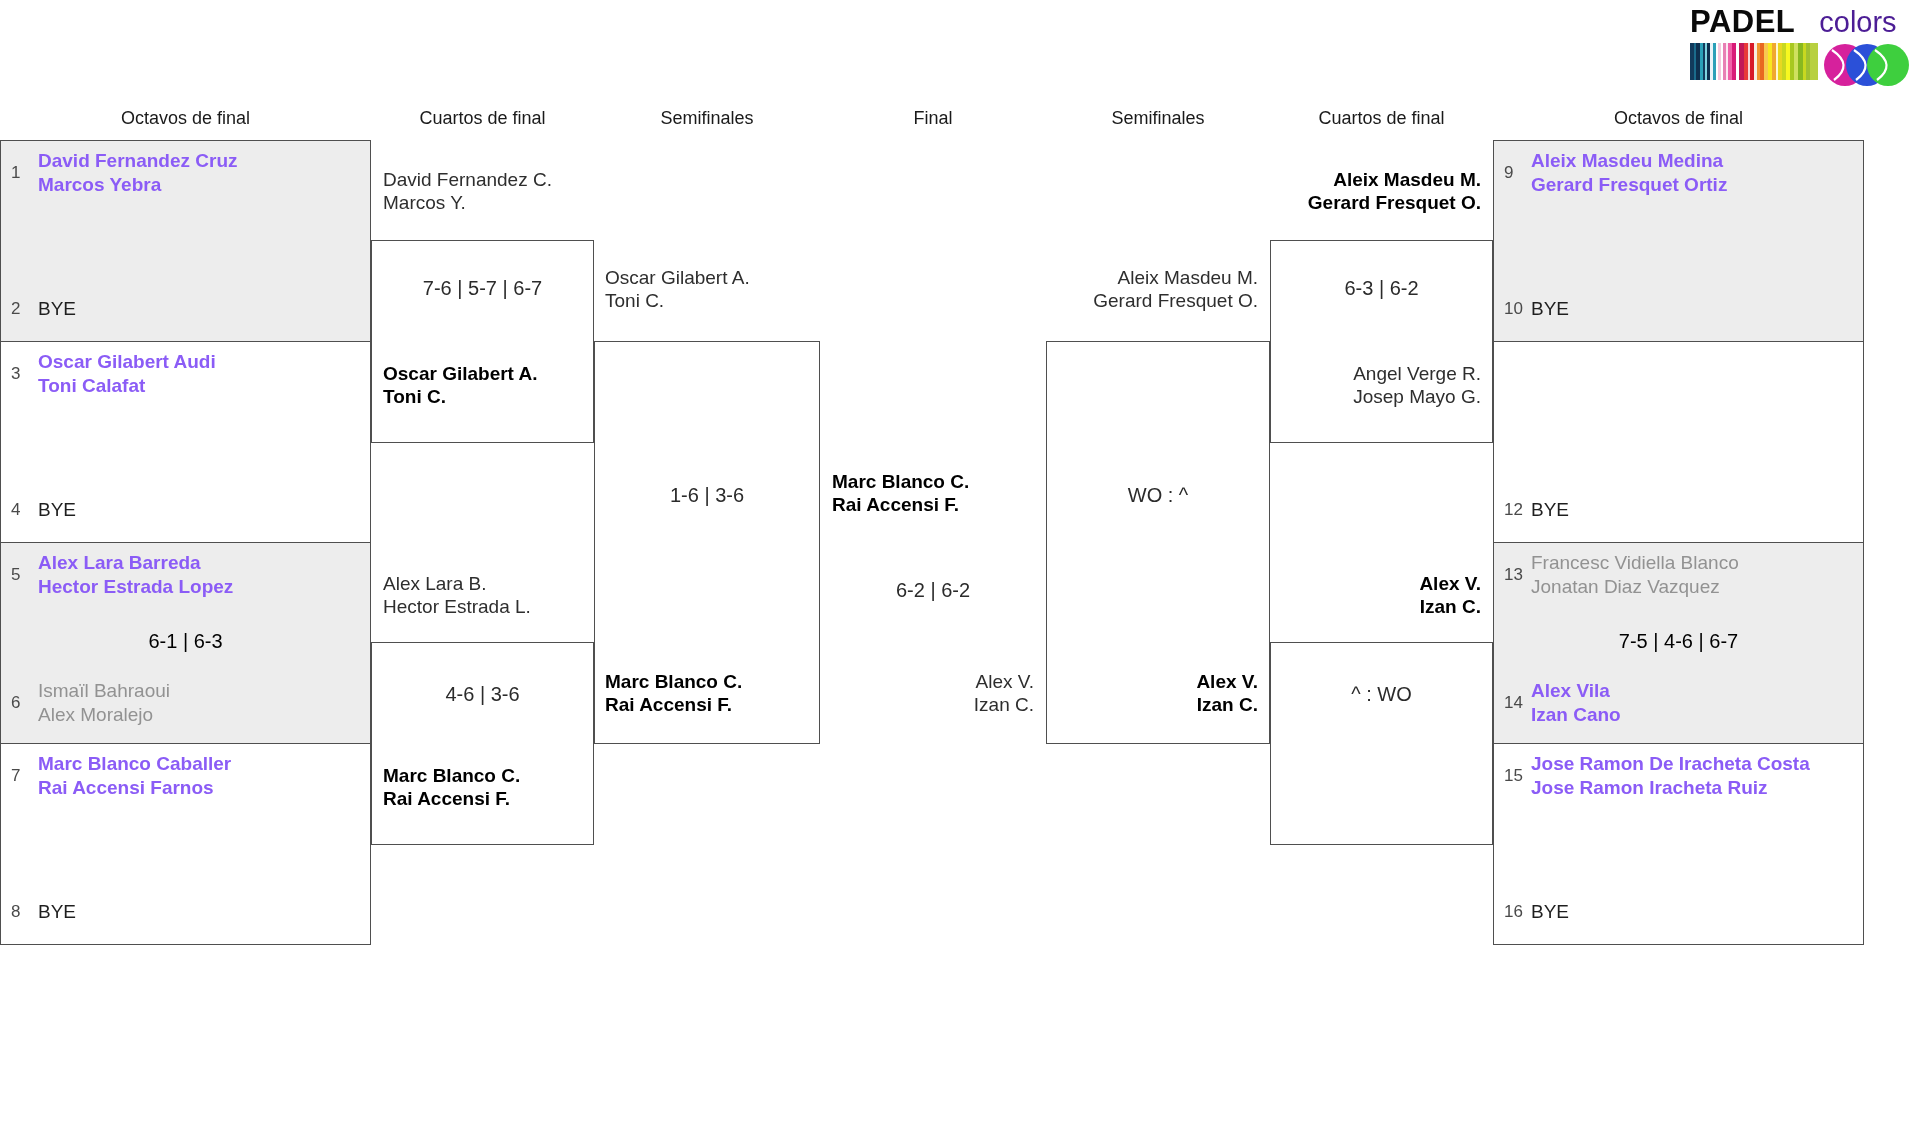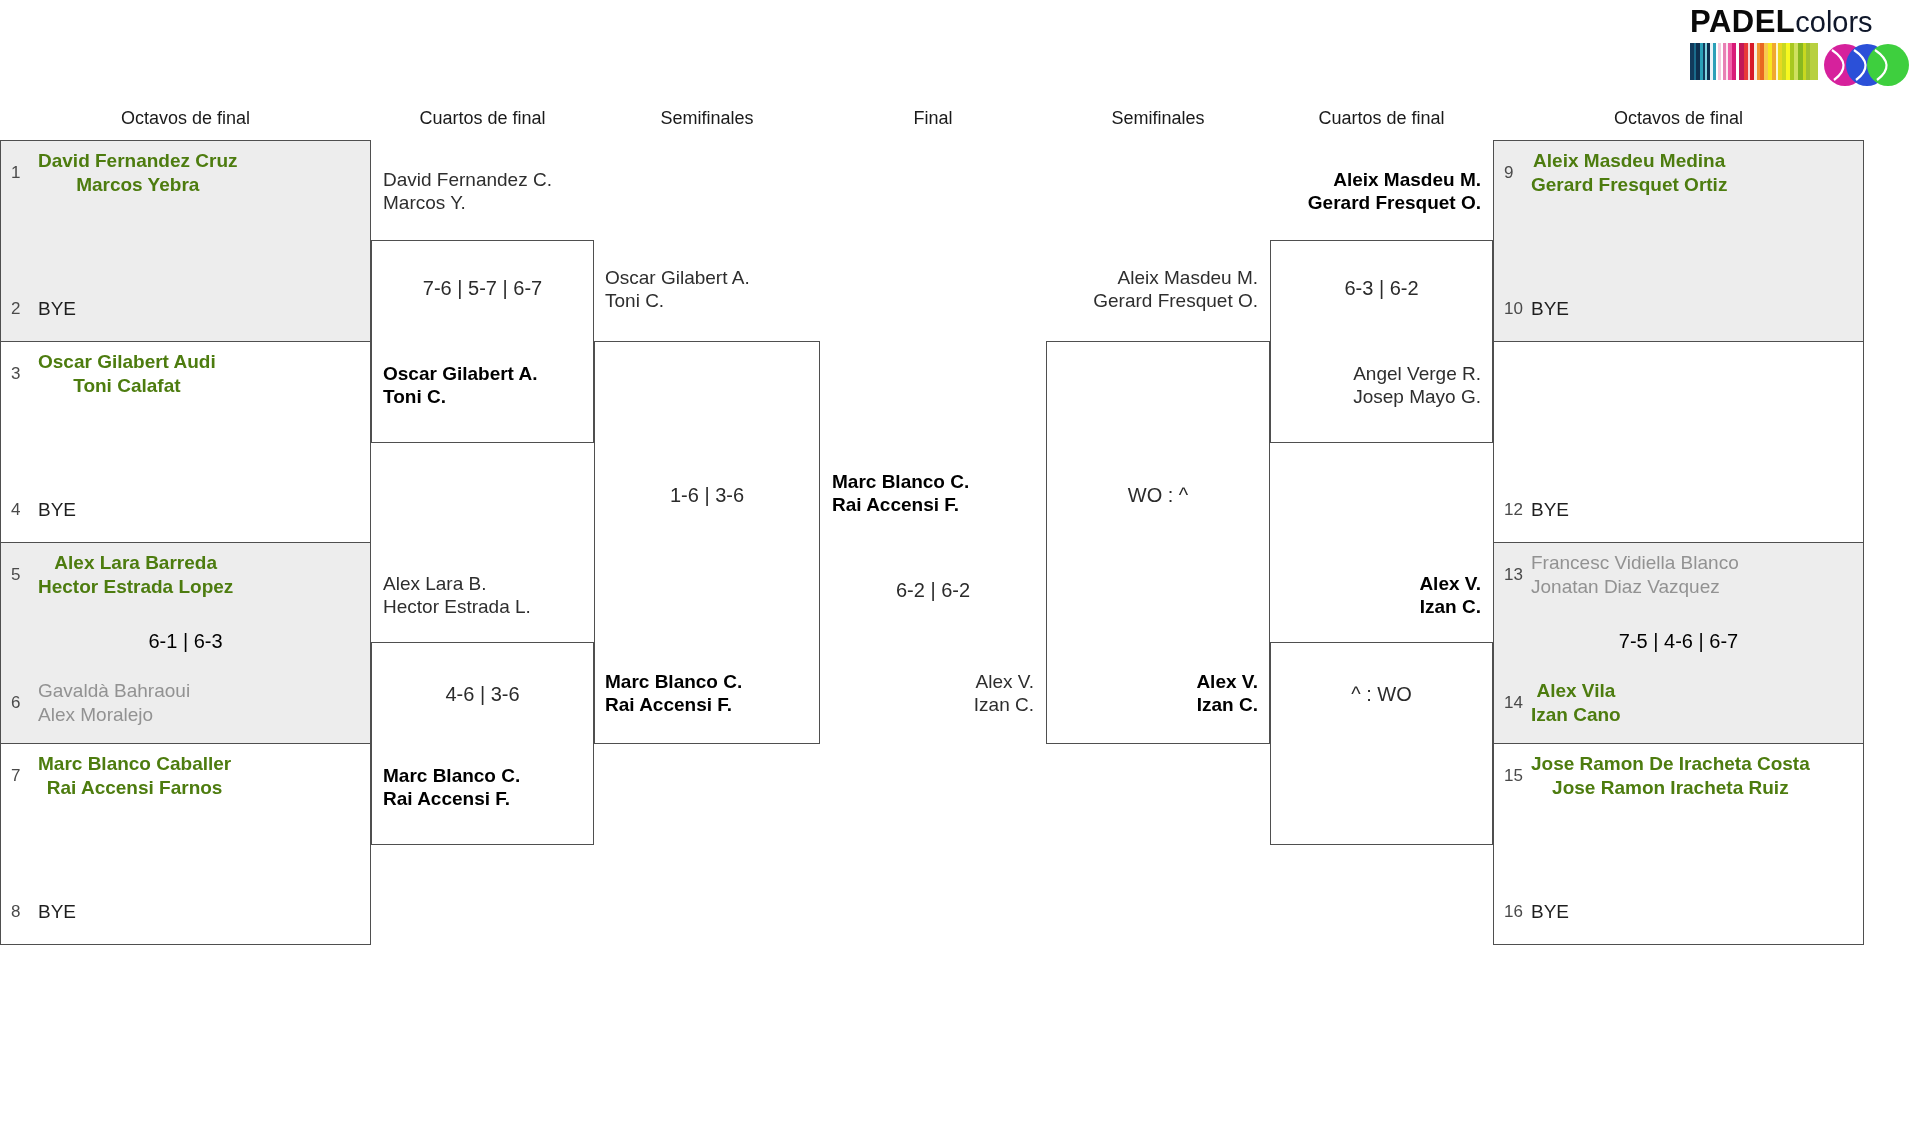--- a/index.html
+++ b/index.html
@@ -5,21 +5,21 @@
   html,body{margin:0;padding:0;background:#fff;}
   #stage{
     position:relative;width:1920px;height:1133px;background:#fff;overflow:hidden;
     font-family:"Liberation Sans",sans-serif;color:#1f1f1f;
   }
   
   .title{position:absolute;left:4px;top:6px;font-size:27px;line-height:33px;font-weight:600;color:#000;}
   .logo{position:absolute;left:1690px;top:4px;width:224px;}
   .logo-textrow{display:flex;align-items:baseline;text-align:right;}
   .logo-padel{font-weight:800;font-size:31px;letter-spacing:.5px;color:#0a0a0a;}
-  .logo-colors{font-size:29px;font-weight:400;color:#0f172a;margin-left:0;}
+  .logo-colors{font-size:29px;font-weight:400;color:#4c1d95;margin-left:24px;}
   .logo-row{display:flex;align-items:flex-start;margin-top:3px;}
   .barcode{width:128px;height:37px;
     background:linear-gradient(90deg,
       #123a5c 0 3%,#1b6b8c 3% 5%,#0e2f4f 5% 8%,#2aa0b8 8% 10%,#123a5c 10% 12%,
       #7fd4e0 12% 13.5%,#0e2f4f 13.5% 16%,#e8f4f8 16% 18%,#2aa0b8 18% 20%,
       #ffffff 20% 22%,#f3c9dc 22% 24%,#ffffff 24% 26%,#e87fb4 26% 28%,
       #fce8f2 28% 30%,#f060a8 30% 33%,#d81a78 33% 36%,#ffffff 36% 38%,
       #c21858 38% 42%,#e83a3a 42% 45%,#f8d8d8 45% 47%,#d81a28 47% 50%,
       #f8f0e0 50% 52%,#f09830 52% 55%,#e86820 55% 58%,#f8c850 58% 61%,
       #f8e820 61% 64%,#f0a830 64% 67%,#fff8d0 67% 69%,#e8d820 69% 72%,
@@ -34,21 +34,21 @@
   .box.shade{background:#ededed;}
   .box-l{left:0;} .box-r{left:1493px;}
   .rect{background:transparent;}
   
   .entry{position:absolute;left:10px;right:8px;display:flex;align-items:center;gap:7px;}
   .entry .seed{font-size:17px;color:#4a4a4a;min-width:20px;}
   .entry .names{font-size:19px;line-height:24px;color:#1f1f1f;}
   .entry.top{top:8px;}
   .entry.bot{bottom:16px;}
   .entry.bye{bottom:20px;}
-  .entry.winner .names{font-weight:700;color:#4d7c0f;text-align:center;}
+  .entry.winner .names{font-weight:700;color:#8b5cf6;}
   .entry.loser .names{color:#929292;}
   .boxscore{position:absolute;left:0;right:0;top:50%;margin-top:-13px;text-align:center;
     font-size:20px;color:#000000;}
   
   .pair{position:absolute;font-size:19px;line-height:23px;color:#2e2e2e;}
   .pair.bold{font-weight:700;color:#000;}
   .pair.right{text-align:right;}
   .score{position:absolute;height:24px;line-height:24px;text-align:center;font-size:20px;color:#2b2b2b;}
 </style>
 </head>
@@ -118,21 +118,21 @@
       <span class="seed">5</span>
       <span class="names">
           <span style="display:block">Alex Lara Barreda</span>
           <span style="display:block">Hector Estrada Lopez</span>
         </span>
     </div>
     <div class="boxscore">6-1 | 6-3</div>
     <div class="entry bot loser">
       <span class="seed">6</span>
       <span class="names">
-          <span style="display:block">Gavaldà Bahraoui</span>
+          <span style="display:block">Ismaïl Bahraoui</span>
           <span style="display:block">Alex Moralejo</span>
         </span>
     </div>
   </div>
 
   <div class="box box-l" style="top:743px">
     <div class="entry top winner">
       <span class="seed">7</span>
       <span class="names">
           <span style="display:block">Marc Blanco Caballer</span>

